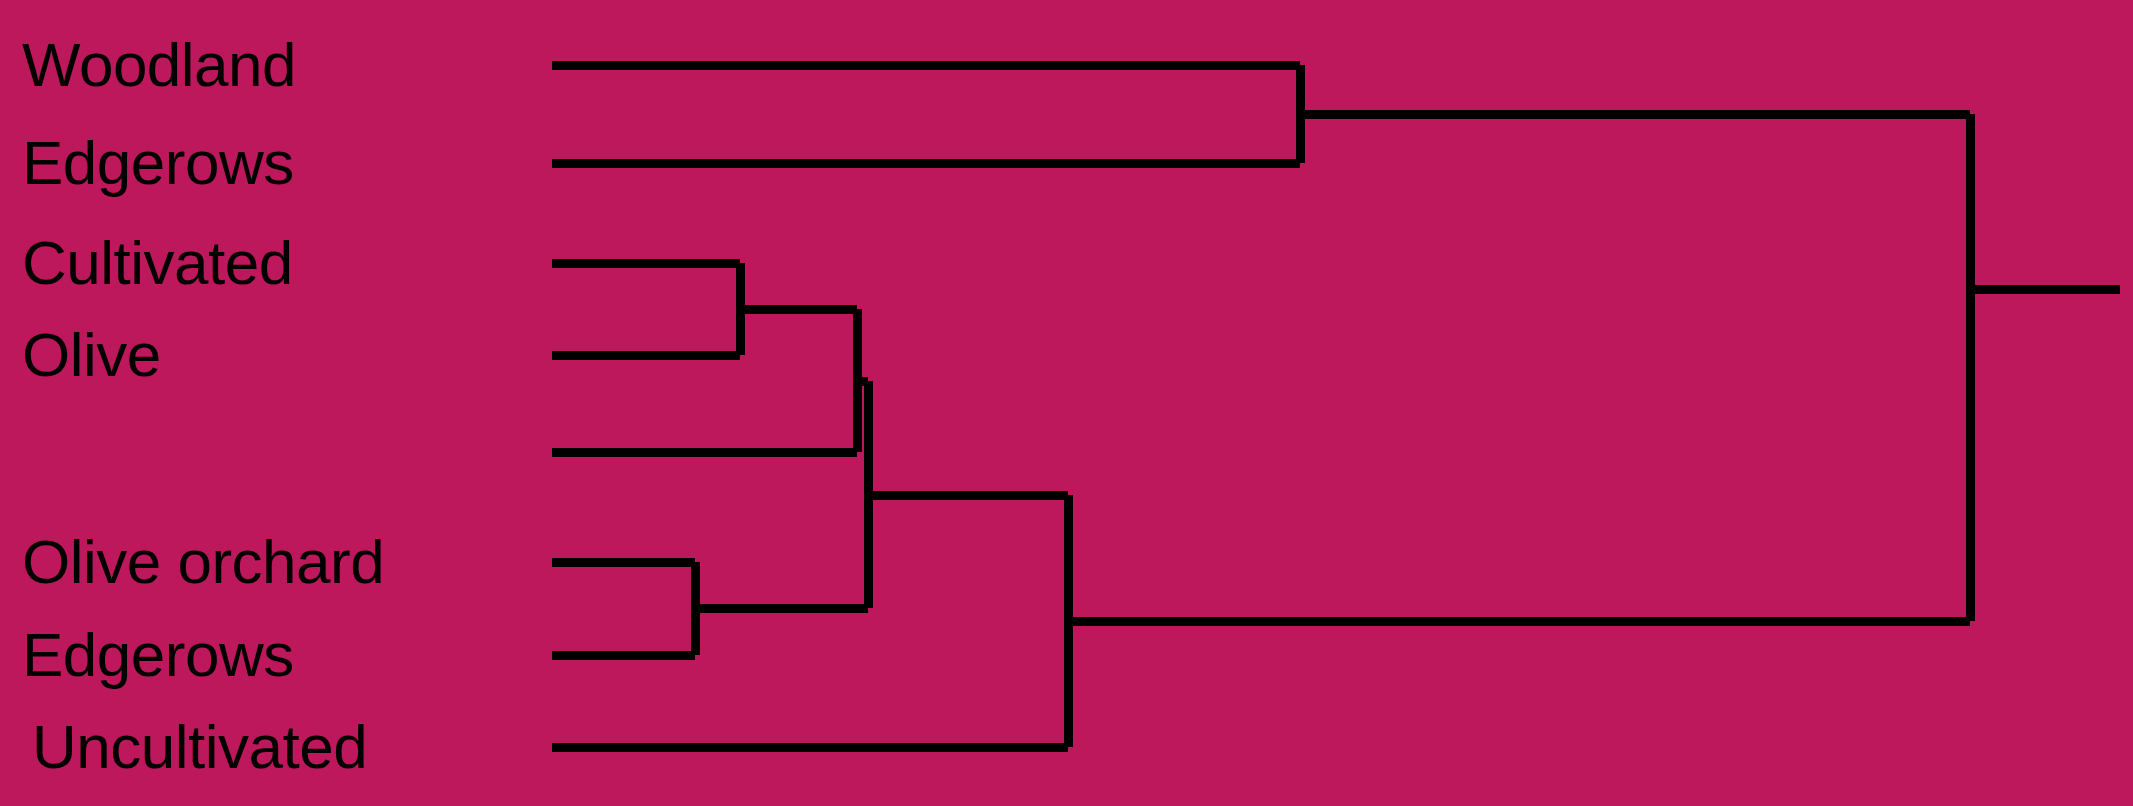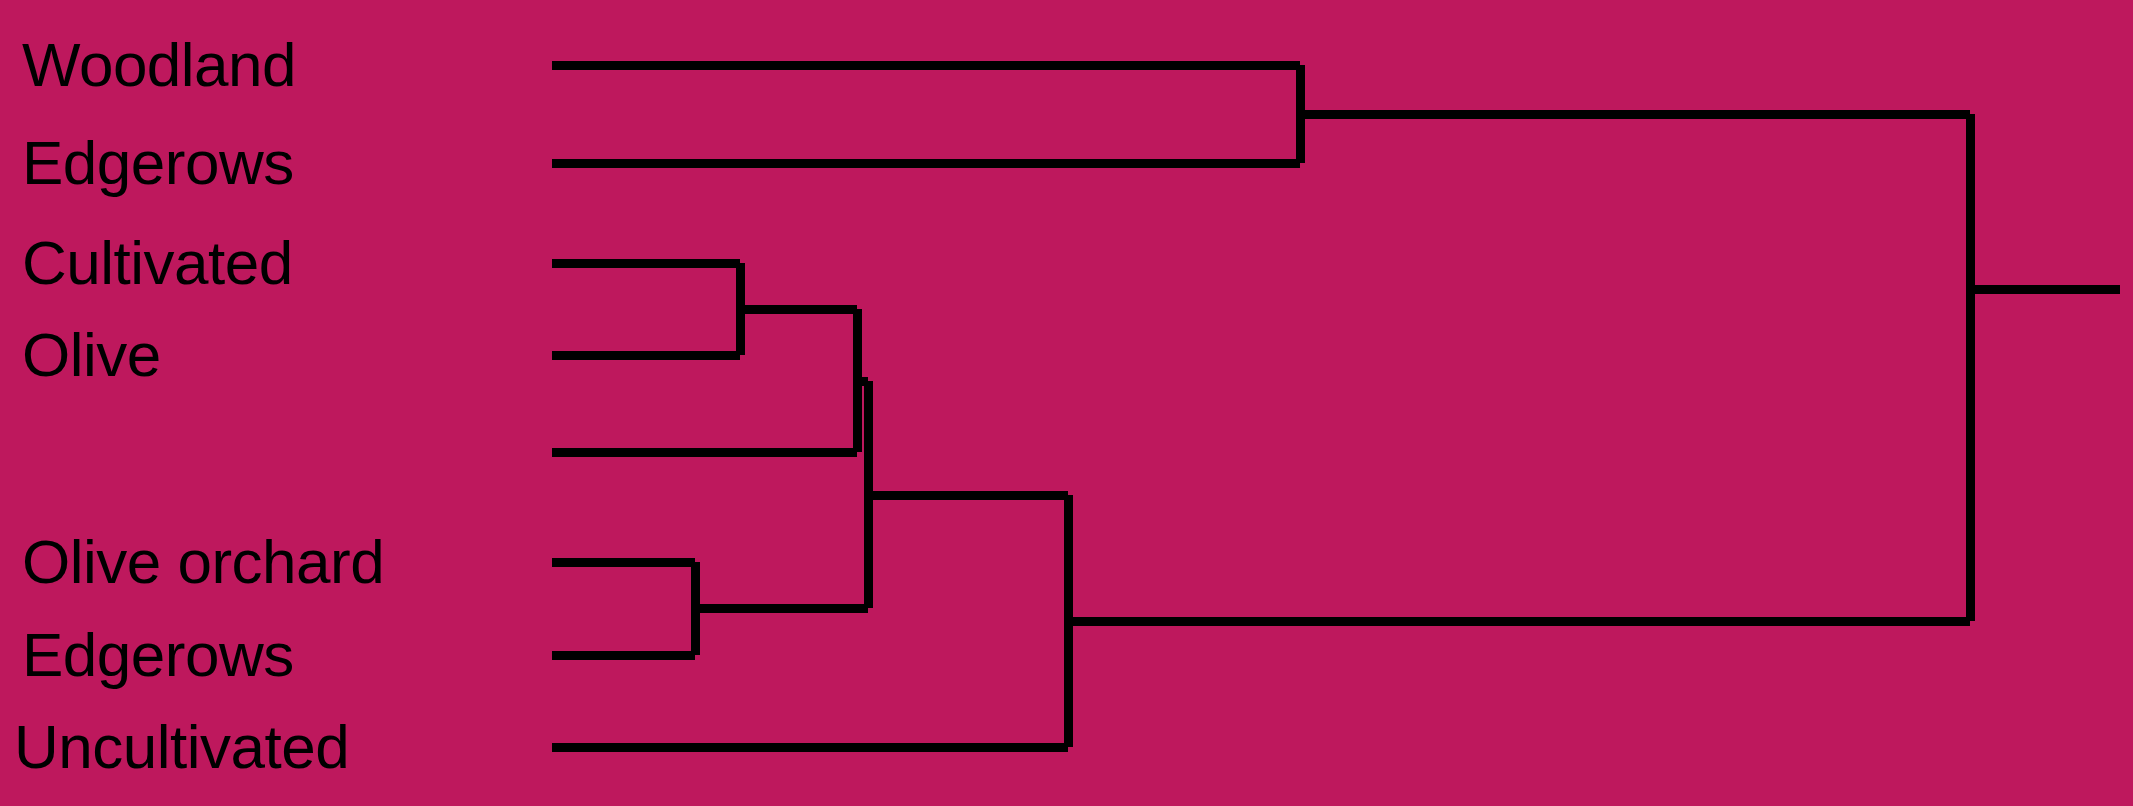--- a/index.html
+++ b/index.html
@@ -49,21 +49,21 @@
 <body>
 
 <div id="canvas">
 
   <div class="leaf-label" style="top: 65px; left: 22px;">Woodland</div>
   <div class="leaf-label" style="top: 163px; left: 22px;">Edgerows</div>
   <div class="leaf-label" style="top: 263px; left: 22px;">Cultivated</div>
   <div class="leaf-label" style="top: 355px; left: 22px;">Olive</div>
   <div class="leaf-label" style="top: 562px; left: 22px; text-align: center;">Olive orchard</div>
   <div class="leaf-label" style="top: 655px; left: 22px;">Edgerows</div>
-  <div class="leaf-label" style="top: 747px; left: 14px;">Uncultivated</div>
+  <div class="leaf-label" style="top: 747px; left: 32px;">Uncultivated</div>
 
   <svg id="tree-svg" viewBox="0 0 2133 806" preserveAspectRatio="none" xmlns="http://www.w3.org/2000/svg">
       <path d="M 552 263 H 740"></path>
       <path d="M 552 355 H 740"></path>
       <path d="M 740 263 V 355"></path>
       <path d="M 740 309 H 857"></path>
       <path d="M 552 452 H 857"></path>
       <path d="M 857 309 V 452"></path>
       <path d="M 552 562 H 695"></path>
       <path d="M 552 655 H 695"></path>

